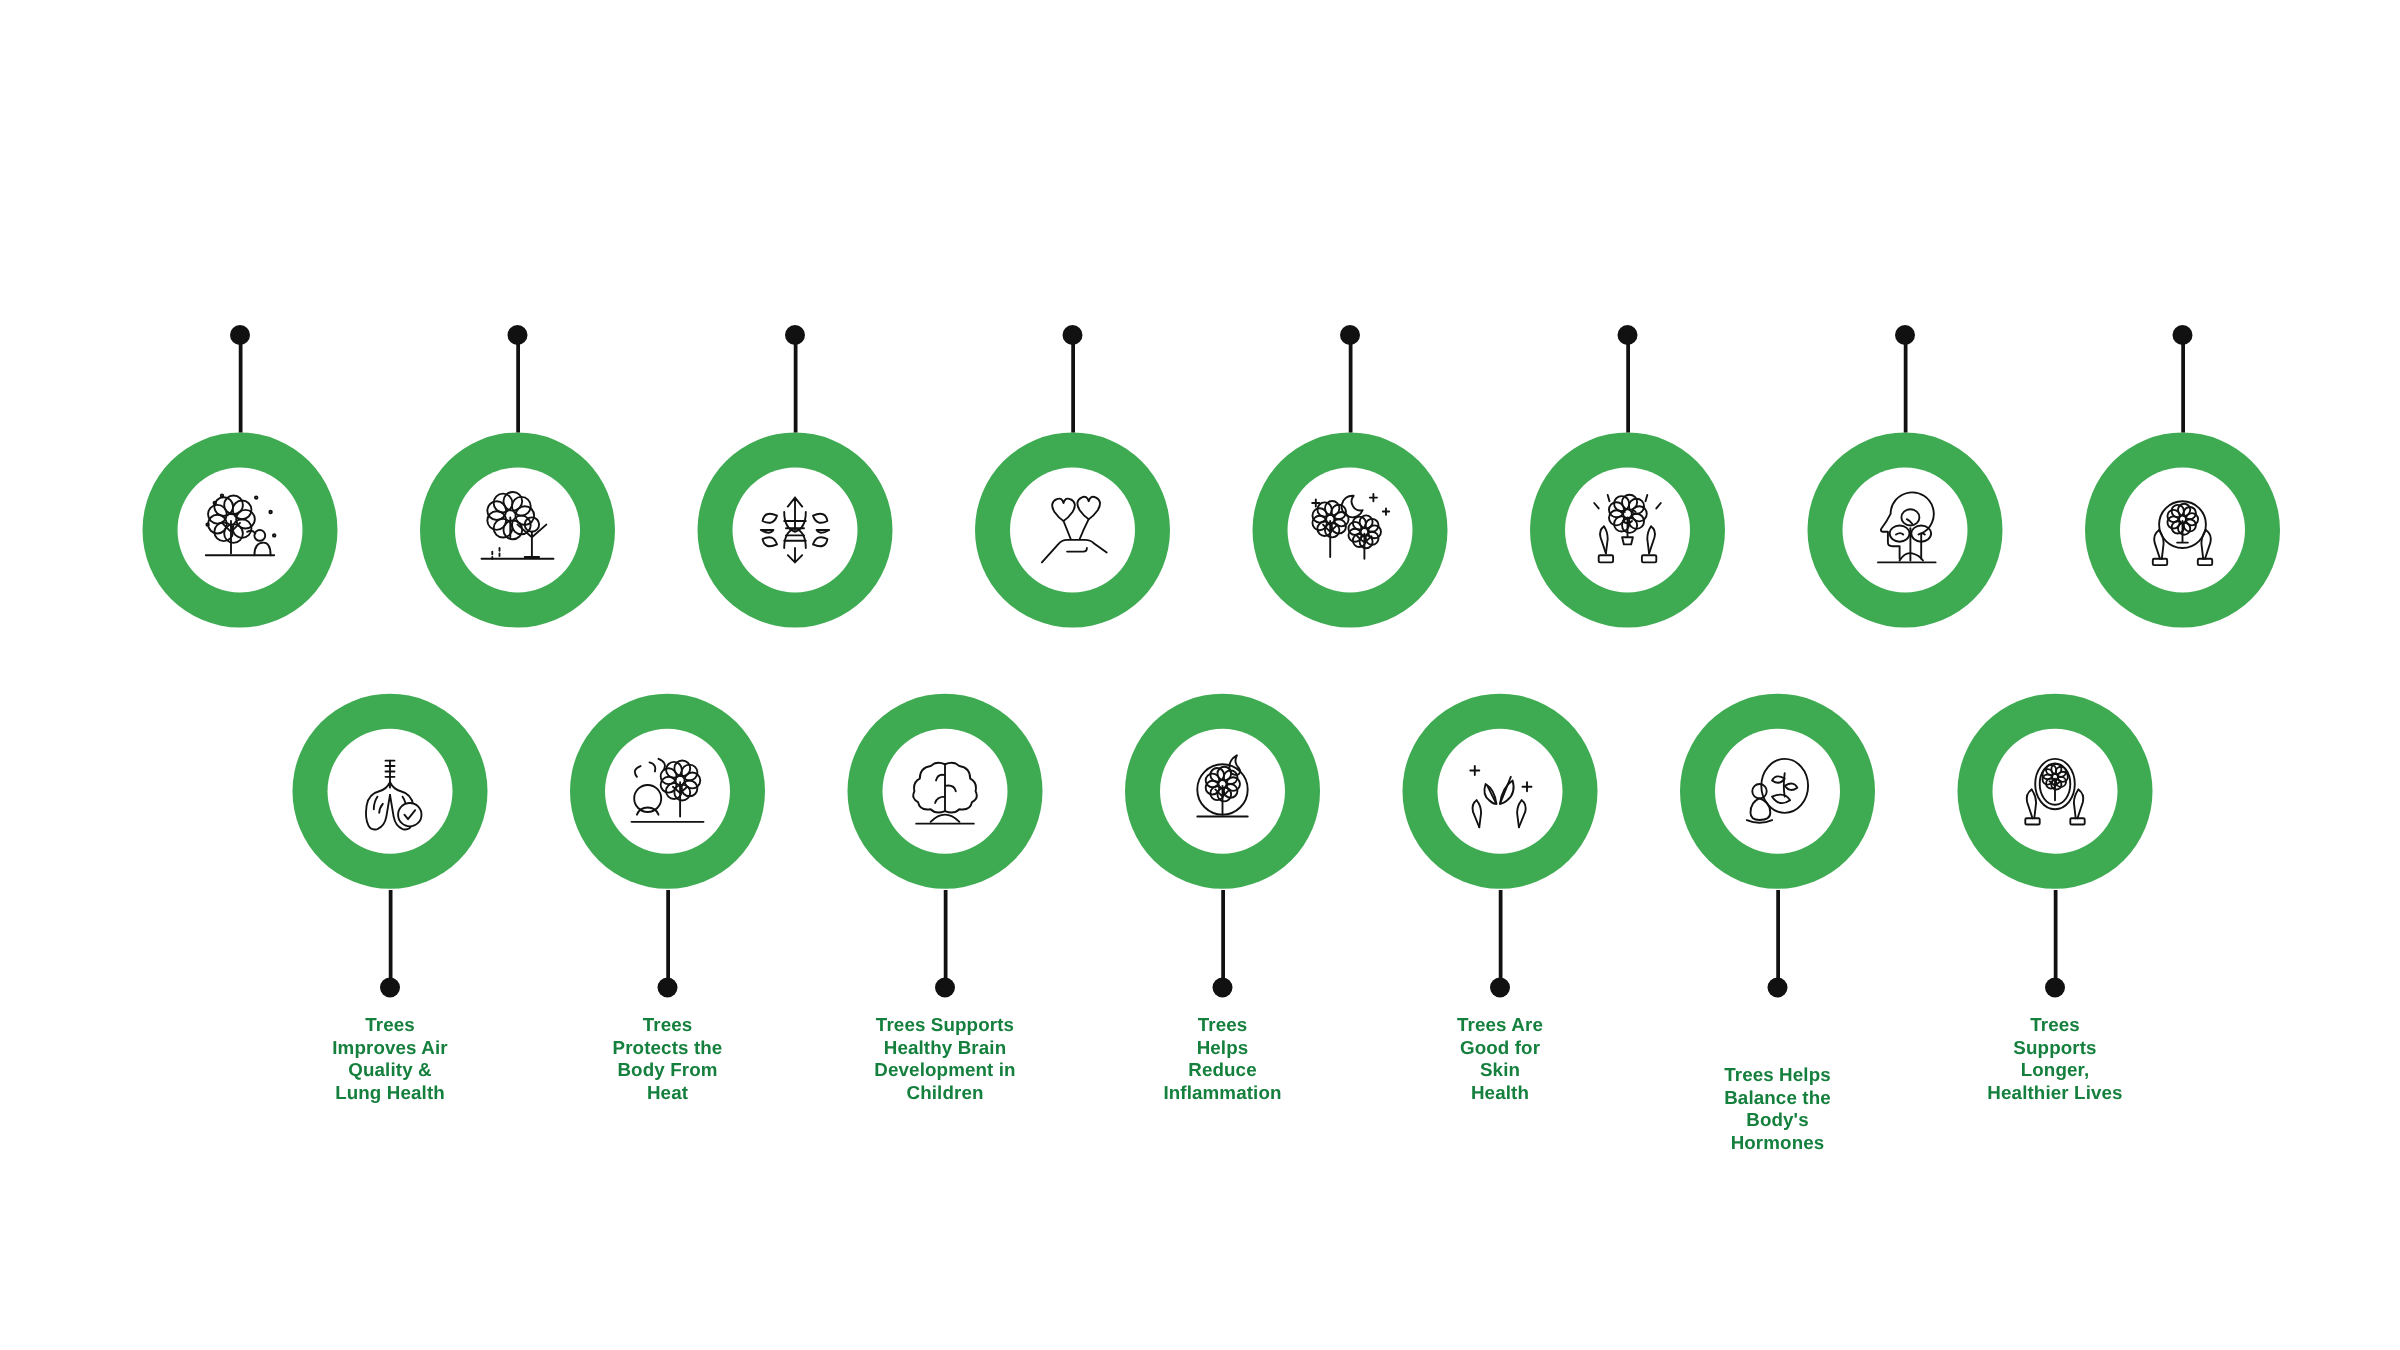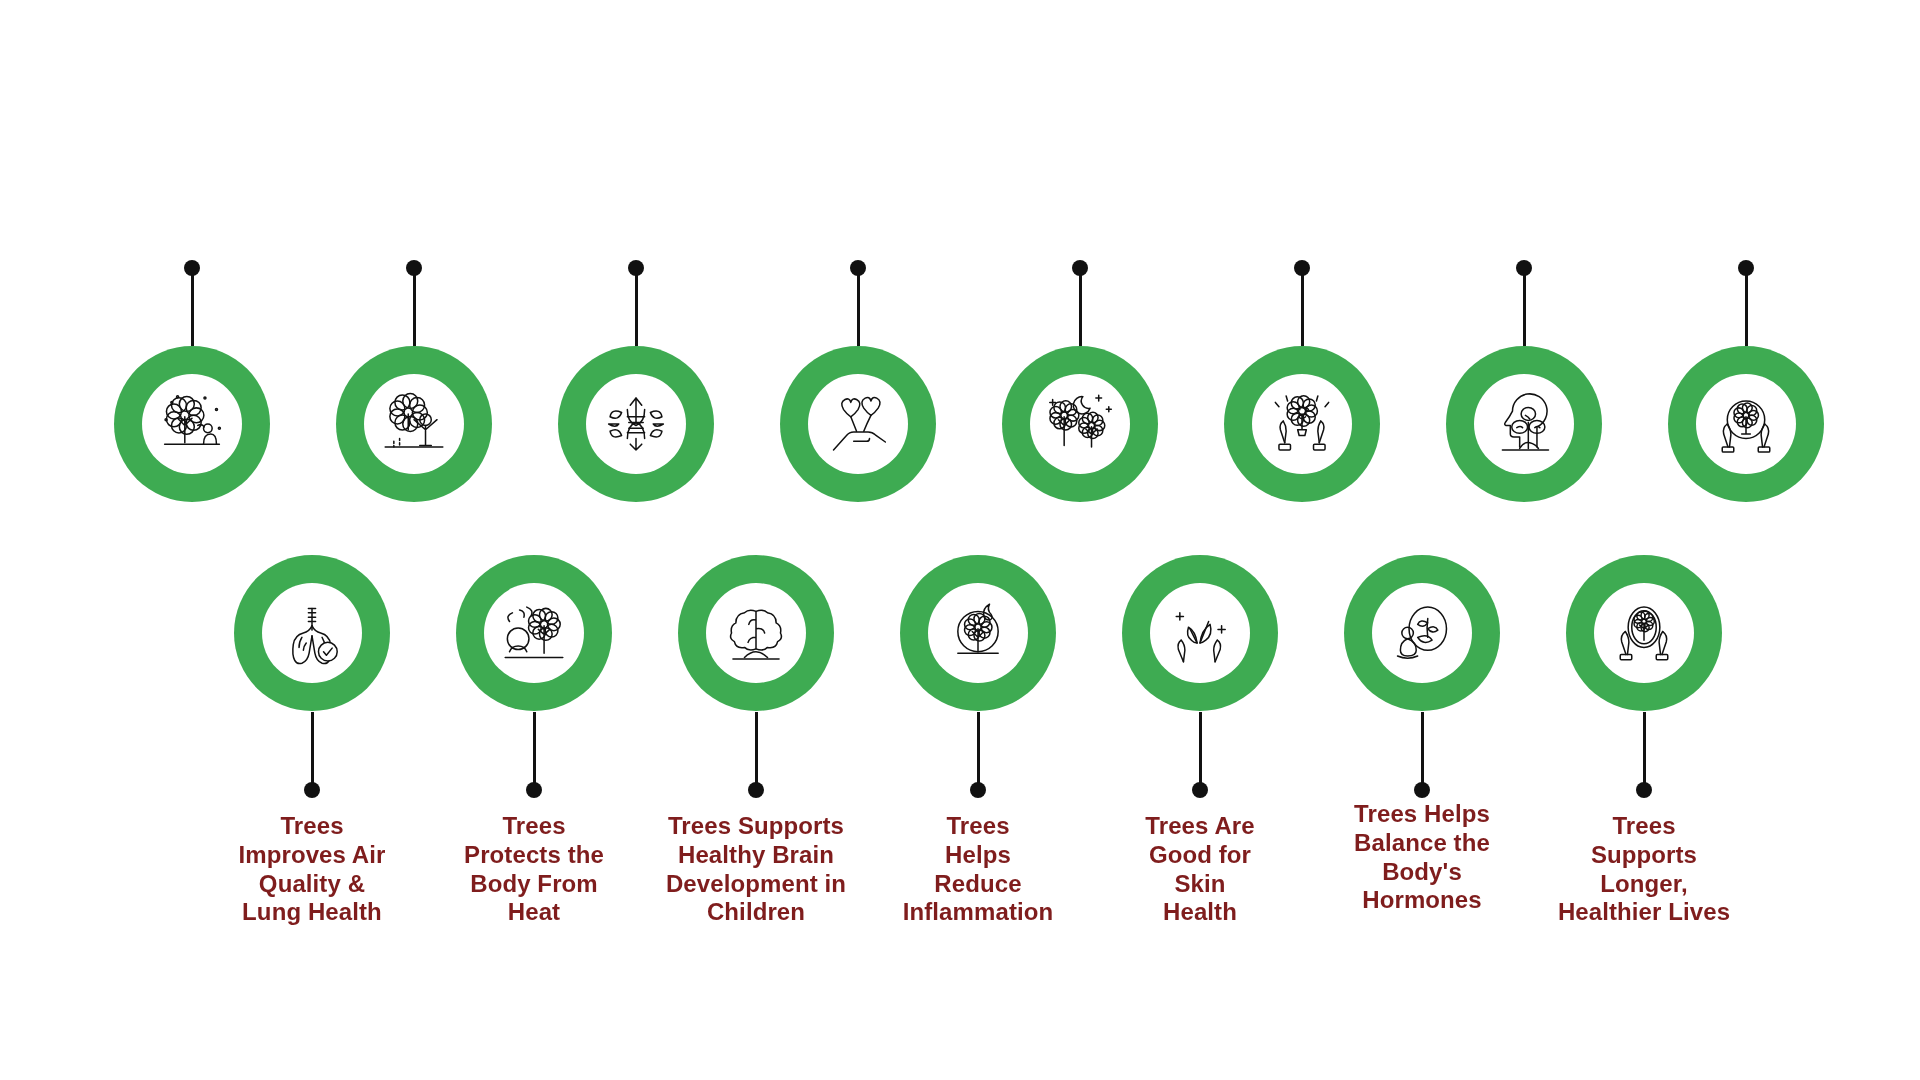--- a/index.html
+++ b/index.html
@@ -31,22 +31,22 @@
   .node .inner svg { display:block; }
 
   
   .stem { position:absolute; width:3px; background:#111111; }
   .dot  { position:absolute; width:16px; height:16px; border-radius:50%; background:#111111; }
 
   
   .label {
     position:absolute;
     text-align:center;
-    color:#7f1d1d;
-    font-size:24px;
+    color:#15803d;
+    font-size:15px;
     line-height:1.2;
     font-weight:600;
     letter-spacing:.1px;
     white-space:pre-line;
   }
   .label.bottom {  }
 </style>
 </head>
 <body>
 
@@ -380,21 +380,21 @@
               <path d="M44 56 q14-6 20 4 q-12 8-20-4Z"></path>
               <circle cx="30" cy="50" r="8"></circle>
               <path d="M30 58 q-10 4-10 16 q0 8 10 8 q12 0 12-8 q0-12-12-16Z"></path>
               <path d="M16 82 q14 6 28 0"></path>
             </svg>
           </span>
         </div>
       </div>
       <div class="stem" style="left: 1420.5px; top: 712px; height: 78px;"></div>
       <div class="dot" style="left: 1414px; top: 782px;"></div>
-      <div class="label bottom" style="width: 240px; left: 1302px; top: 800px;">Trees Helps
+      <div class="label bottom" style="width: 240px; left: 1302px; top: 852px;">Trees Helps
 Balance the
 Body's
 Hormones</div>
       <div class="node" style="left: 1566px; top: 555px; width: 156px; height: 156px; --green: #3eab52;">
         <div class="inner" style="left: 28px; top: 28px; width: 100px; height: 100px;">
           <span>
             <svg width="72" height="72" viewBox="0 0 100 100" fill="none" stroke="#111111" stroke-width="2.1" stroke-linecap="round" stroke-linejoin="round">
               <ellipse cx="50" cy="42" rx="22" ry="28"></ellipse>
               <ellipse cx="50" cy="42" rx="17" ry="23"></ellipse>
               <circle cx="58.7" cy="34.0" r="5.6"></circle>

